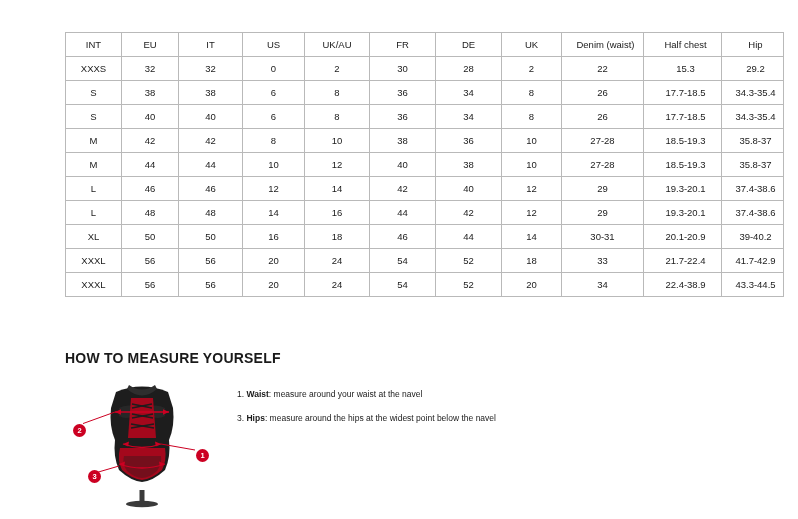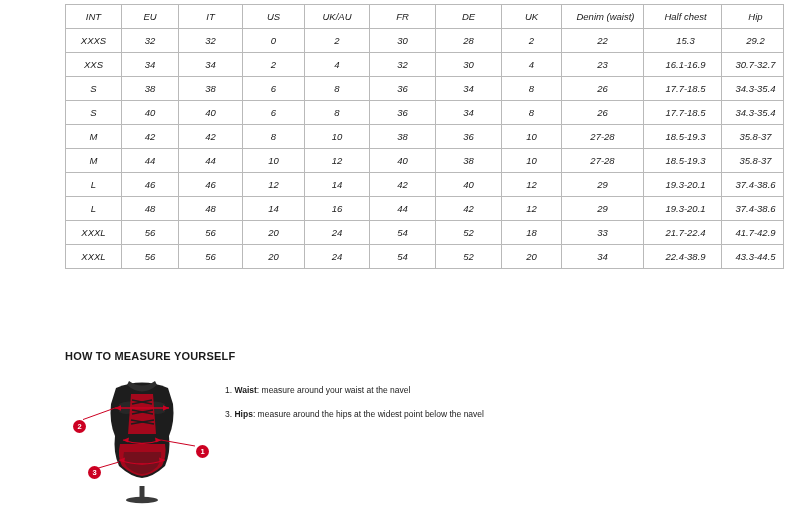--- a/index.html
+++ b/index.html
@@ -17,23 +17,22 @@
   }
   .page {
     position: relative;
     width: 798px;
     height: 519px;
   }
   
   .table-wrap {
     position: absolute;
     left: 65px;
-    top: 4px;
+    top: 32px;
     width: 668px;
-    font-style: italic;
   }
   table.size-table {
     border-collapse: collapse;
     width: 668px;
     table-layout: fixed;
   }
   table.size-table th,
   table.size-table td {
     border: 1px solid #b9b9b9;
     height: 23px;
@@ -67,39 +66,39 @@
   col.c10 { width: 62px; }
 
   
   .howto {
     position: absolute;
     left: 65px;
     top: 350px;
     width: 670px;
   }
   .howto-title {
-    font-size: 11px;
+    font-size: 14px;
     font-weight: bold;
     letter-spacing: 0.2px;
     color: #1a1a1a;
     margin-bottom: 12px;
   }
   .howto-body {
     position: relative;
     display: flex;
     align-items: flex-start;
   }
   .figure-area {
     position: relative;
     width: 150px;
     height: 130px;
     flex: 0 0 150px;
   }
   .steps {
-    margin-left: 10px;
+    margin-left: 22px;
     padding-top: 10px;
   }
   .step {
     font-size: 8.5px;
     line-height: 1.45;
     color: #1a1a1a;
     margin-bottom: 12px;
     white-space: nowrap;
   }
   .step b { font-weight: bold; }
@@ -166,33 +165,20 @@
           <td>0</td>
           <td>2</td>
           <td>30</td>
           <td>28</td>
           <td>2</td>
           <td>22</td>
           <td class="left-pad">15.3</td>
           <td class="left-pad">29.2</td>
         </tr>
 
-        <tr>
-          <td>XXS</td>
-          <td>34</td>
-          <td>34</td>
-          <td>2</td>
-          <td>4</td>
-          <td>32</td>
-          <td>30</td>
-          <td>4</td>
-          <td>23</td>
-          <td class="left-pad">16.1-16.9</td>
-          <td class="left-pad">30.7-32.7</td>
-        </tr>
 
 
         <tr>
           <td>S</td>
           <td>38</td>
           <td>38</td>
           <td>6</td>
           <td>8</td>
           <td>36</td>
           <td>34</td>
@@ -265,20 +251,33 @@
           <td>14</td>
           <td>16</td>
           <td>44</td>
           <td>42</td>
           <td>12</td>
           <td>29</td>
           <td class="left-pad">19.3-20.1</td>
           <td class="left-pad">37.4-38.6</td>
         </tr>
 
+        <tr>
+          <td>XL</td>
+          <td>50</td>
+          <td>50</td>
+          <td>16</td>
+          <td>18</td>
+          <td>46</td>
+          <td>44</td>
+          <td>14</td>
+          <td>30-31</td>
+          <td class="left-pad">20.1-20.9</td>
+          <td class="left-pad">39-40.2</td>
+        </tr>
 
 
         <tr>
           <td>XXXL</td>
           <td>56</td>
           <td>56</td>
           <td>20</td>
           <td>24</td>
           <td>54</td>
           <td>52</td>

